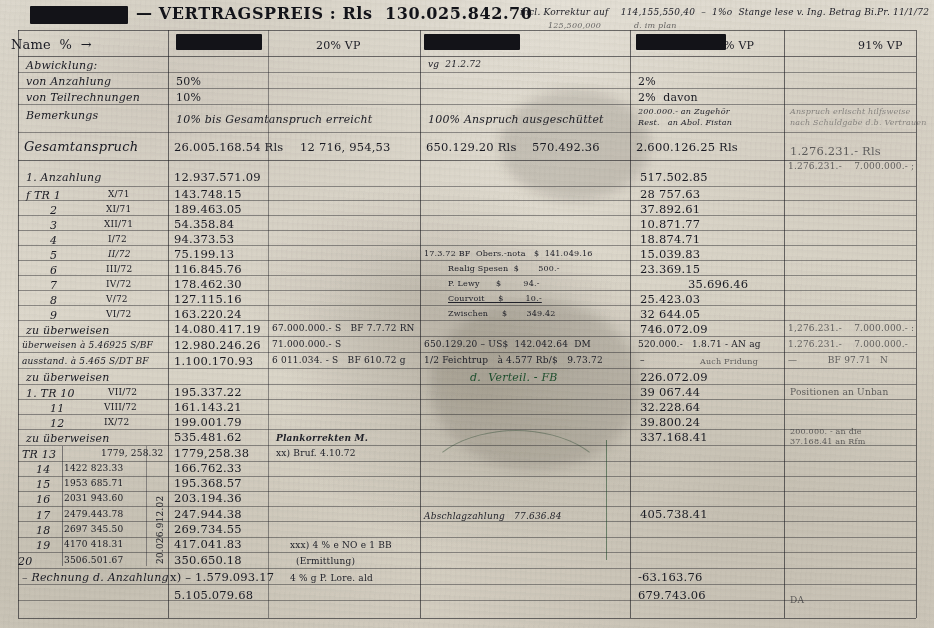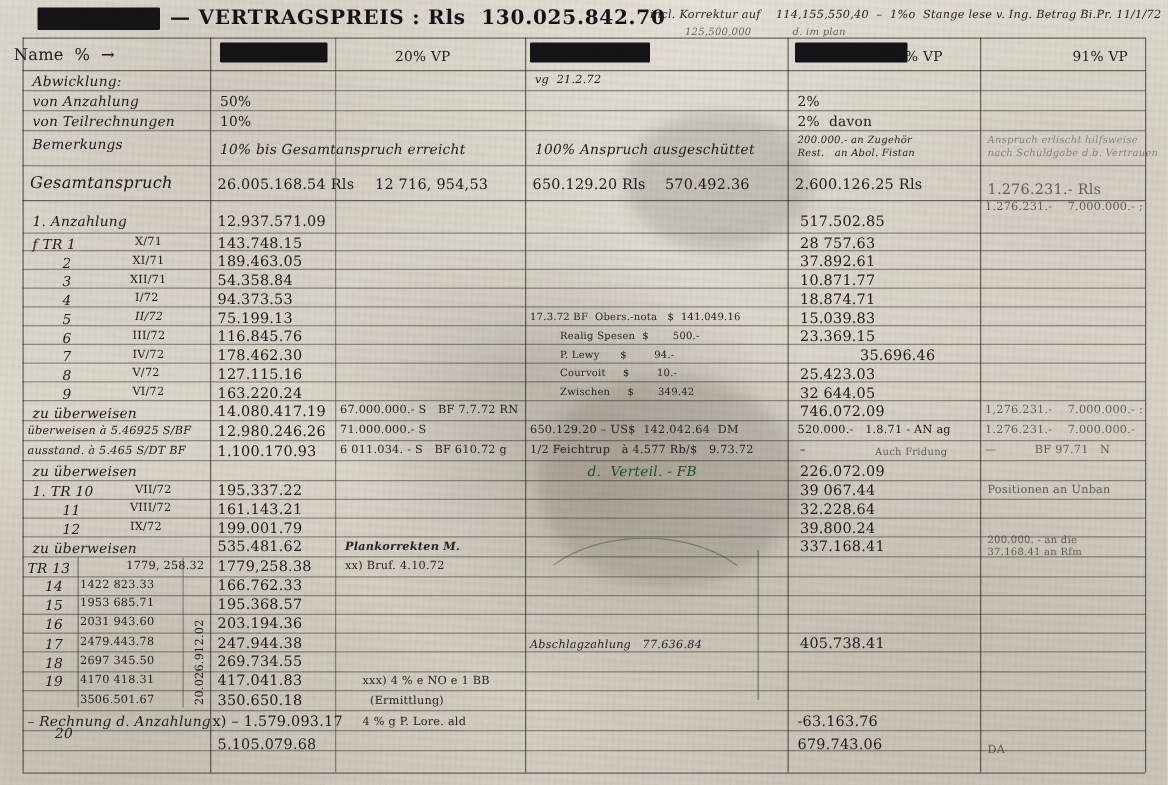--- a/index.html
+++ b/index.html
@@ -197,21 +197,21 @@
 
   <div class="hw md it ink" style="left:50px;top:280px;">7</div>
   <div class="hw sm ink" style="left:106px;top:280px;">IV/72</div>
   <div class="hw num ink" style="left:174px;top:279px;">178.462.30</div>
   <div class="hw xs ink2" style="left:448px;top:280px;">P. Lewy      $        94.-</div>
   <div class="hw num ink" style="left:640px;top:279px;margin-left:48px;">35.696.46</div>
 
   <div class="hw md it ink" style="left:50px;top:295px;">8</div>
   <div class="hw sm ink" style="left:106px;top:295px;">V/72</div>
   <div class="hw num ink" style="left:174px;top:294px;">127.115.16</div>
-  <div class="hw xs ink2" style="left:448px;top:295px;">Courvoit     $        10.-</div>
+  <div class="hw xs ink2" style="left:448px;top:295px;text-decoration:underline;">Courvoit     $        10.-</div>
   <div class="hw num ink" style="left:640px;top:294px;">25.423.03</div>
 
   <div class="hw md it ink" style="left:50px;top:310px;">9</div>
   <div class="hw sm ink" style="left:106px;top:310px;">VI/72</div>
   <div class="hw num ink" style="left:174px;top:309px;">163.220.24</div>
   <div class="hw xs ink2" style="left:448px;top:310px;">Zwischen     $       349.42</div>
   <div class="hw num ink" style="left:640px;top:309px;">32 644.05</div>
 
   <div class="hw md it ink" style="left:26px;top:325px;">zu überweisen</div>
   <div class="hw num ink" style="left:174px;top:324px;">14.080.417.19</div>
@@ -286,21 +286,21 @@
 
   <div class="hw md it ink" style="left:36px;top:525px;">18</div>
   <div class="hw sm ink" style="left:64px;top:525px;">2697 345.50</div>
   <div class="hw num ink" style="left:174px;top:524px;">269.734.55</div>
 
   <div class="hw md it ink" style="left:36px;top:540px;">19</div>
   <div class="hw sm ink" style="left:64px;top:540px;">4170 418.31</div>
   <div class="hw num ink" style="left:174px;top:539px;">417.041.83</div>
   <div class="hw sm ink2" style="left:290px;top:541px;">xxx) 4 % e NO e 1 BB</div>
 
-  <div class="hw md it ink" style="left:44px;top:556px;margin-top:25px;">20</div>
+  <div class="hw md it ink" style="left:18px;top:556px;">20</div>
   <div class="hw sm ink" style="left:64px;top:556px;">3506.501.67</div>
   <div class="hw num ink" style="left:174px;top:555px;">350.650.18</div>
   <div class="hw sm ink2" style="left:296px;top:557px;">(Ermittlung)</div>
 
   <div class="hw md it ink" style="left:22px;top:572px;">– Rechnung d. Anzahlung</div>
   <div class="hw num ink" style="left:170px;top:572px;">x) – 1.579.093.17</div>
   <div class="hw sm ink2" style="left:290px;top:574px;">4 % g P. Lore. ald</div>
   <div class="hw num ink" style="left:638px;top:572px;">-63.163.76</div>
 
   <div class="hw num ink" style="left:174px;top:590px;">5.105.079.68</div>

